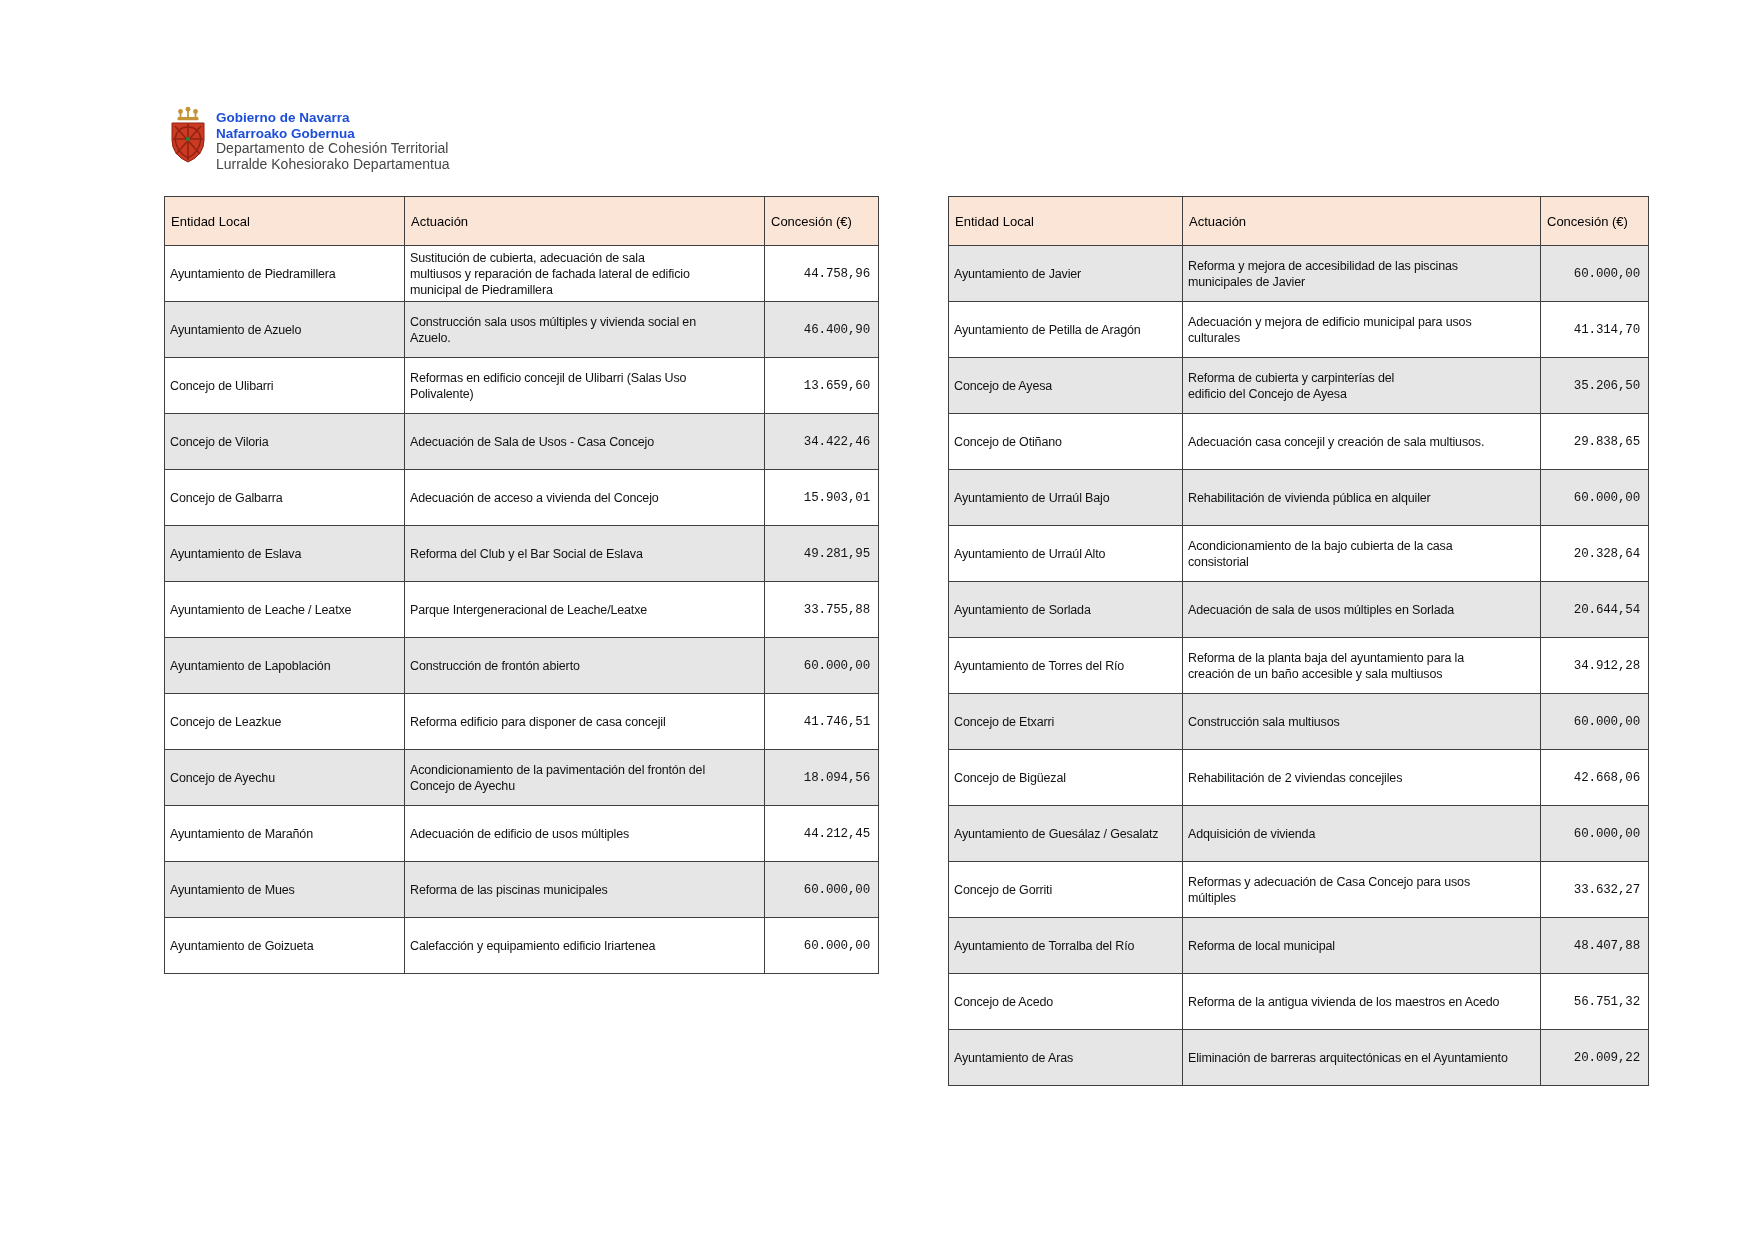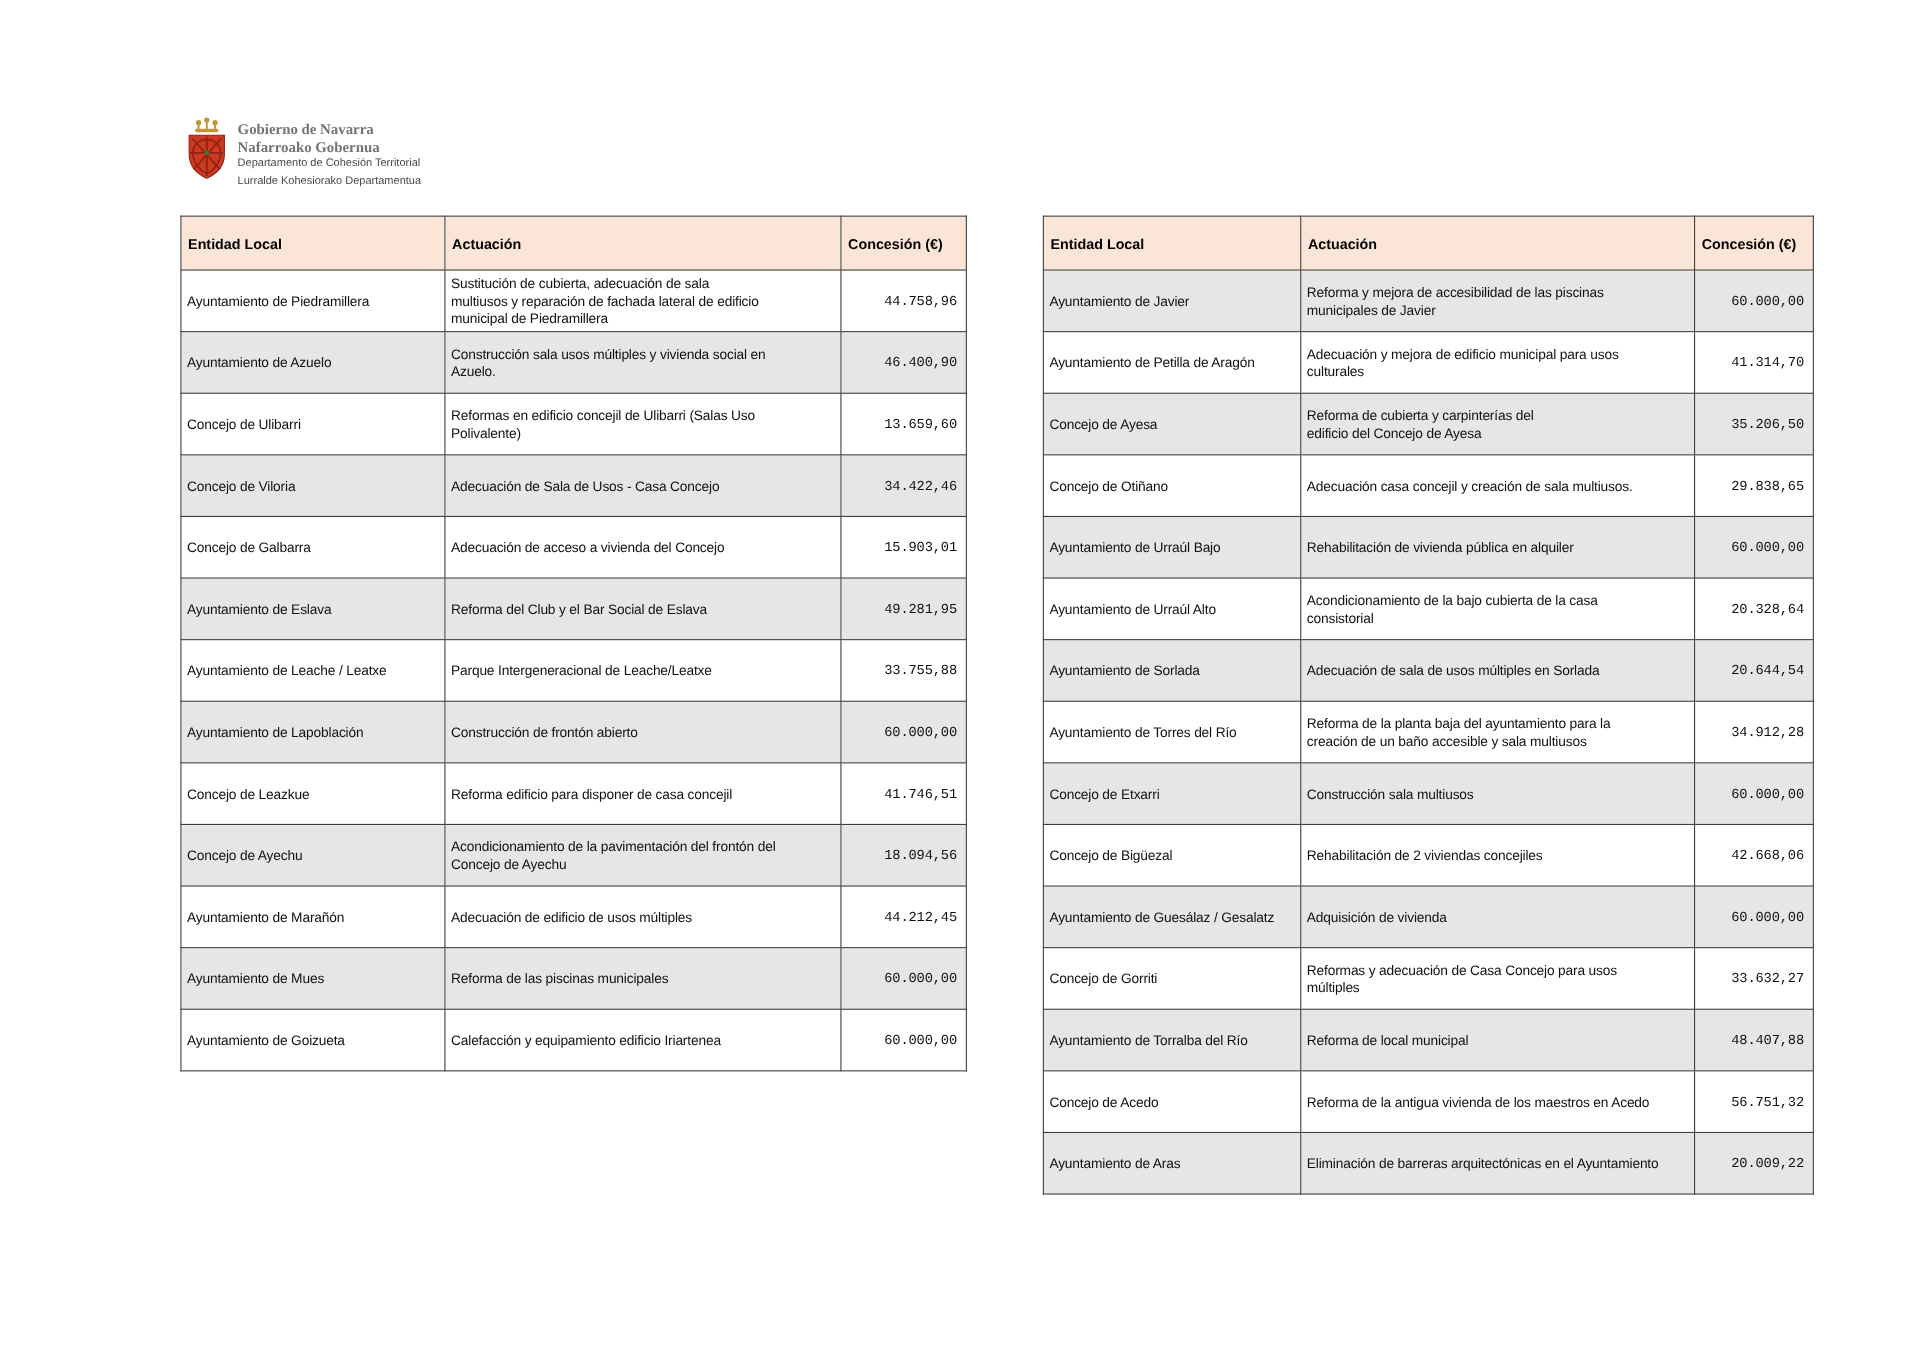--- a/index.html
+++ b/index.html
@@ -9,39 +9,39 @@
     font-family:"Liberation Sans","DejaVu Sans",sans-serif;
     position:relative;
     color:#111;
   }
   .page{position:absolute;inset:0;}
 
   
   .logo{position:absolute;left:167px;top:104px;display:flex;align-items:flex-start;}
   .logo svg{display:block;margin-top:2px;}
   .logo-text{margin-left:7px;margin-top:6px;line-height:15.5px;color:#3d3d3d;}
-  .logo-text .bold{font-weight:bold;font-size:13.5px;color:#737373;font-family:Liberation Serif, serif;}
-  .logo-text .reg{font-size:10px;color:#474747;}
+  .logo-text .bold{font-weight:bold;font-size:13.5px;color:#1d4ed8;}
+  .logo-text .reg{font-size:14px;color:#474747;}
 
   
   table.grants{
     position:absolute;top:196px;
     border-collapse:collapse;table-layout:fixed;
   }
   table.t-left{left:164px;width:714px;}
   table.t-right{left:948px;width:700px;}
 
   table.grants th, table.grants td{
     border:1.5px solid #3f3f3f;
     vertical-align:middle;
     overflow:hidden;
   }
   table.grants th{
     background:#fbe5d6;
-    font-weight:bold;
+    font-weight:normal;
     font-size:13px;
     text-align:left;
     height:44px;
     padding:2px 6px;
     color:#000;
   }
   table.grants td{
     font-size:12.5px;
     letter-spacing:-0.15px;
     line-height:16px;

